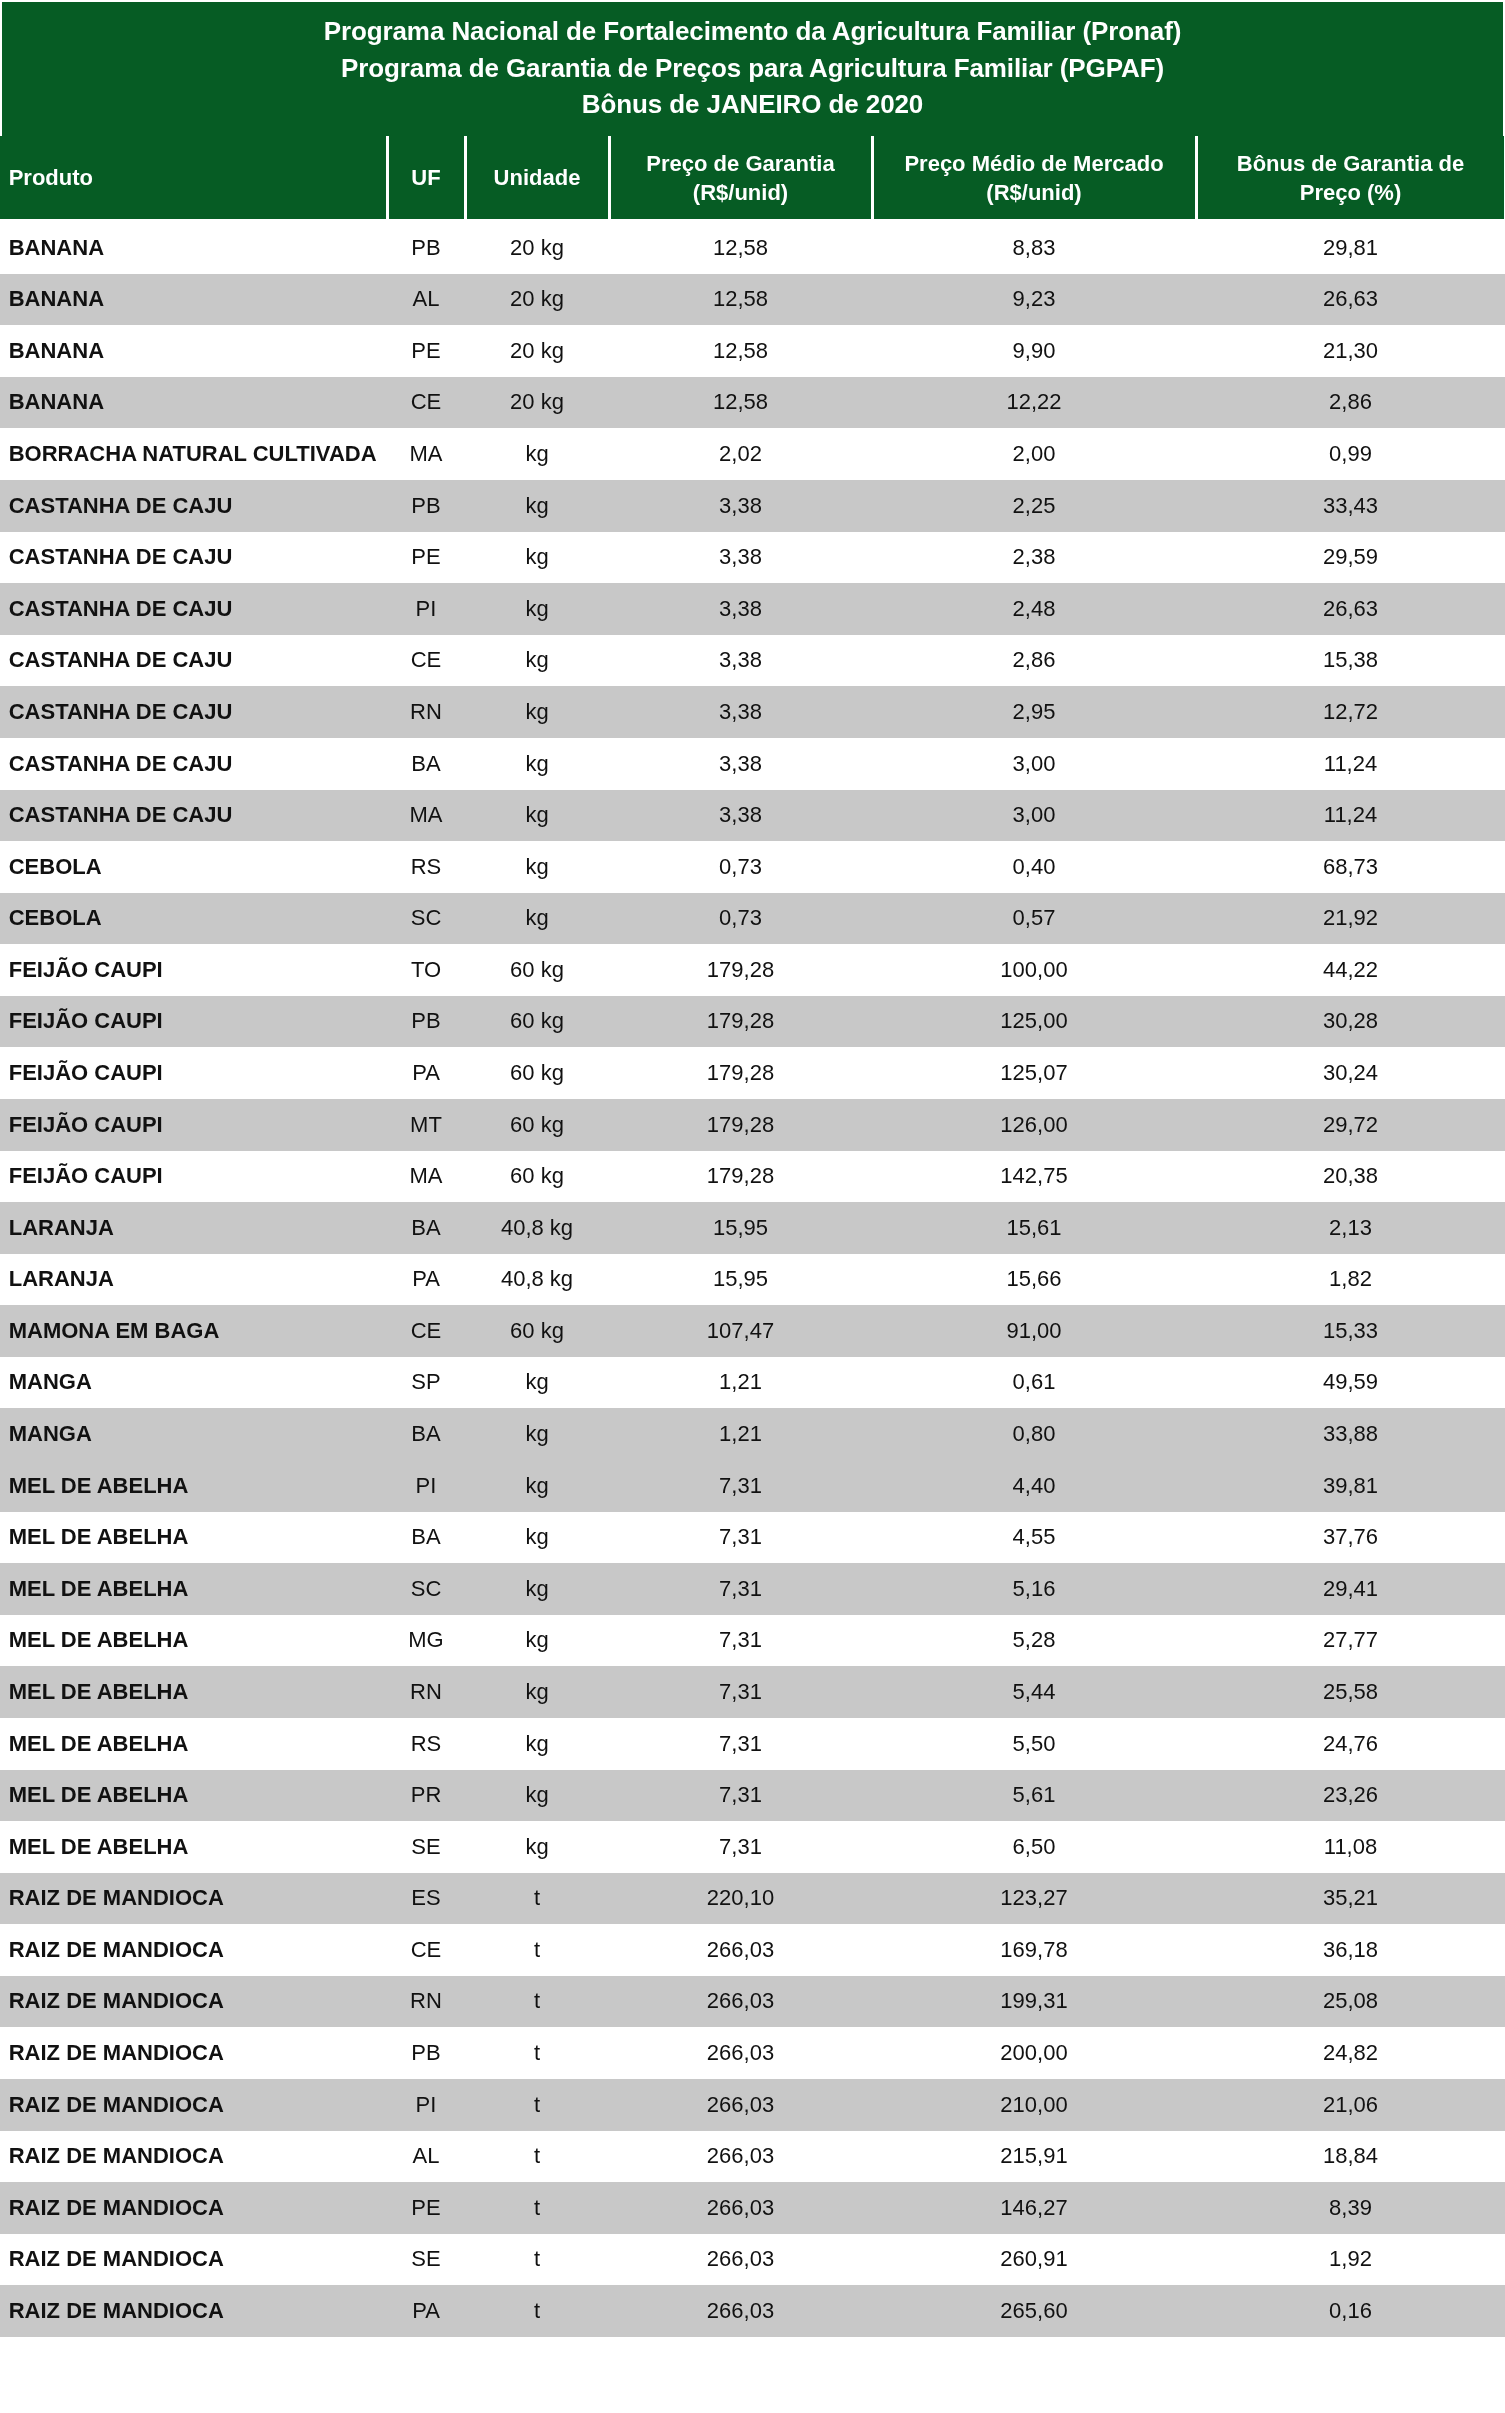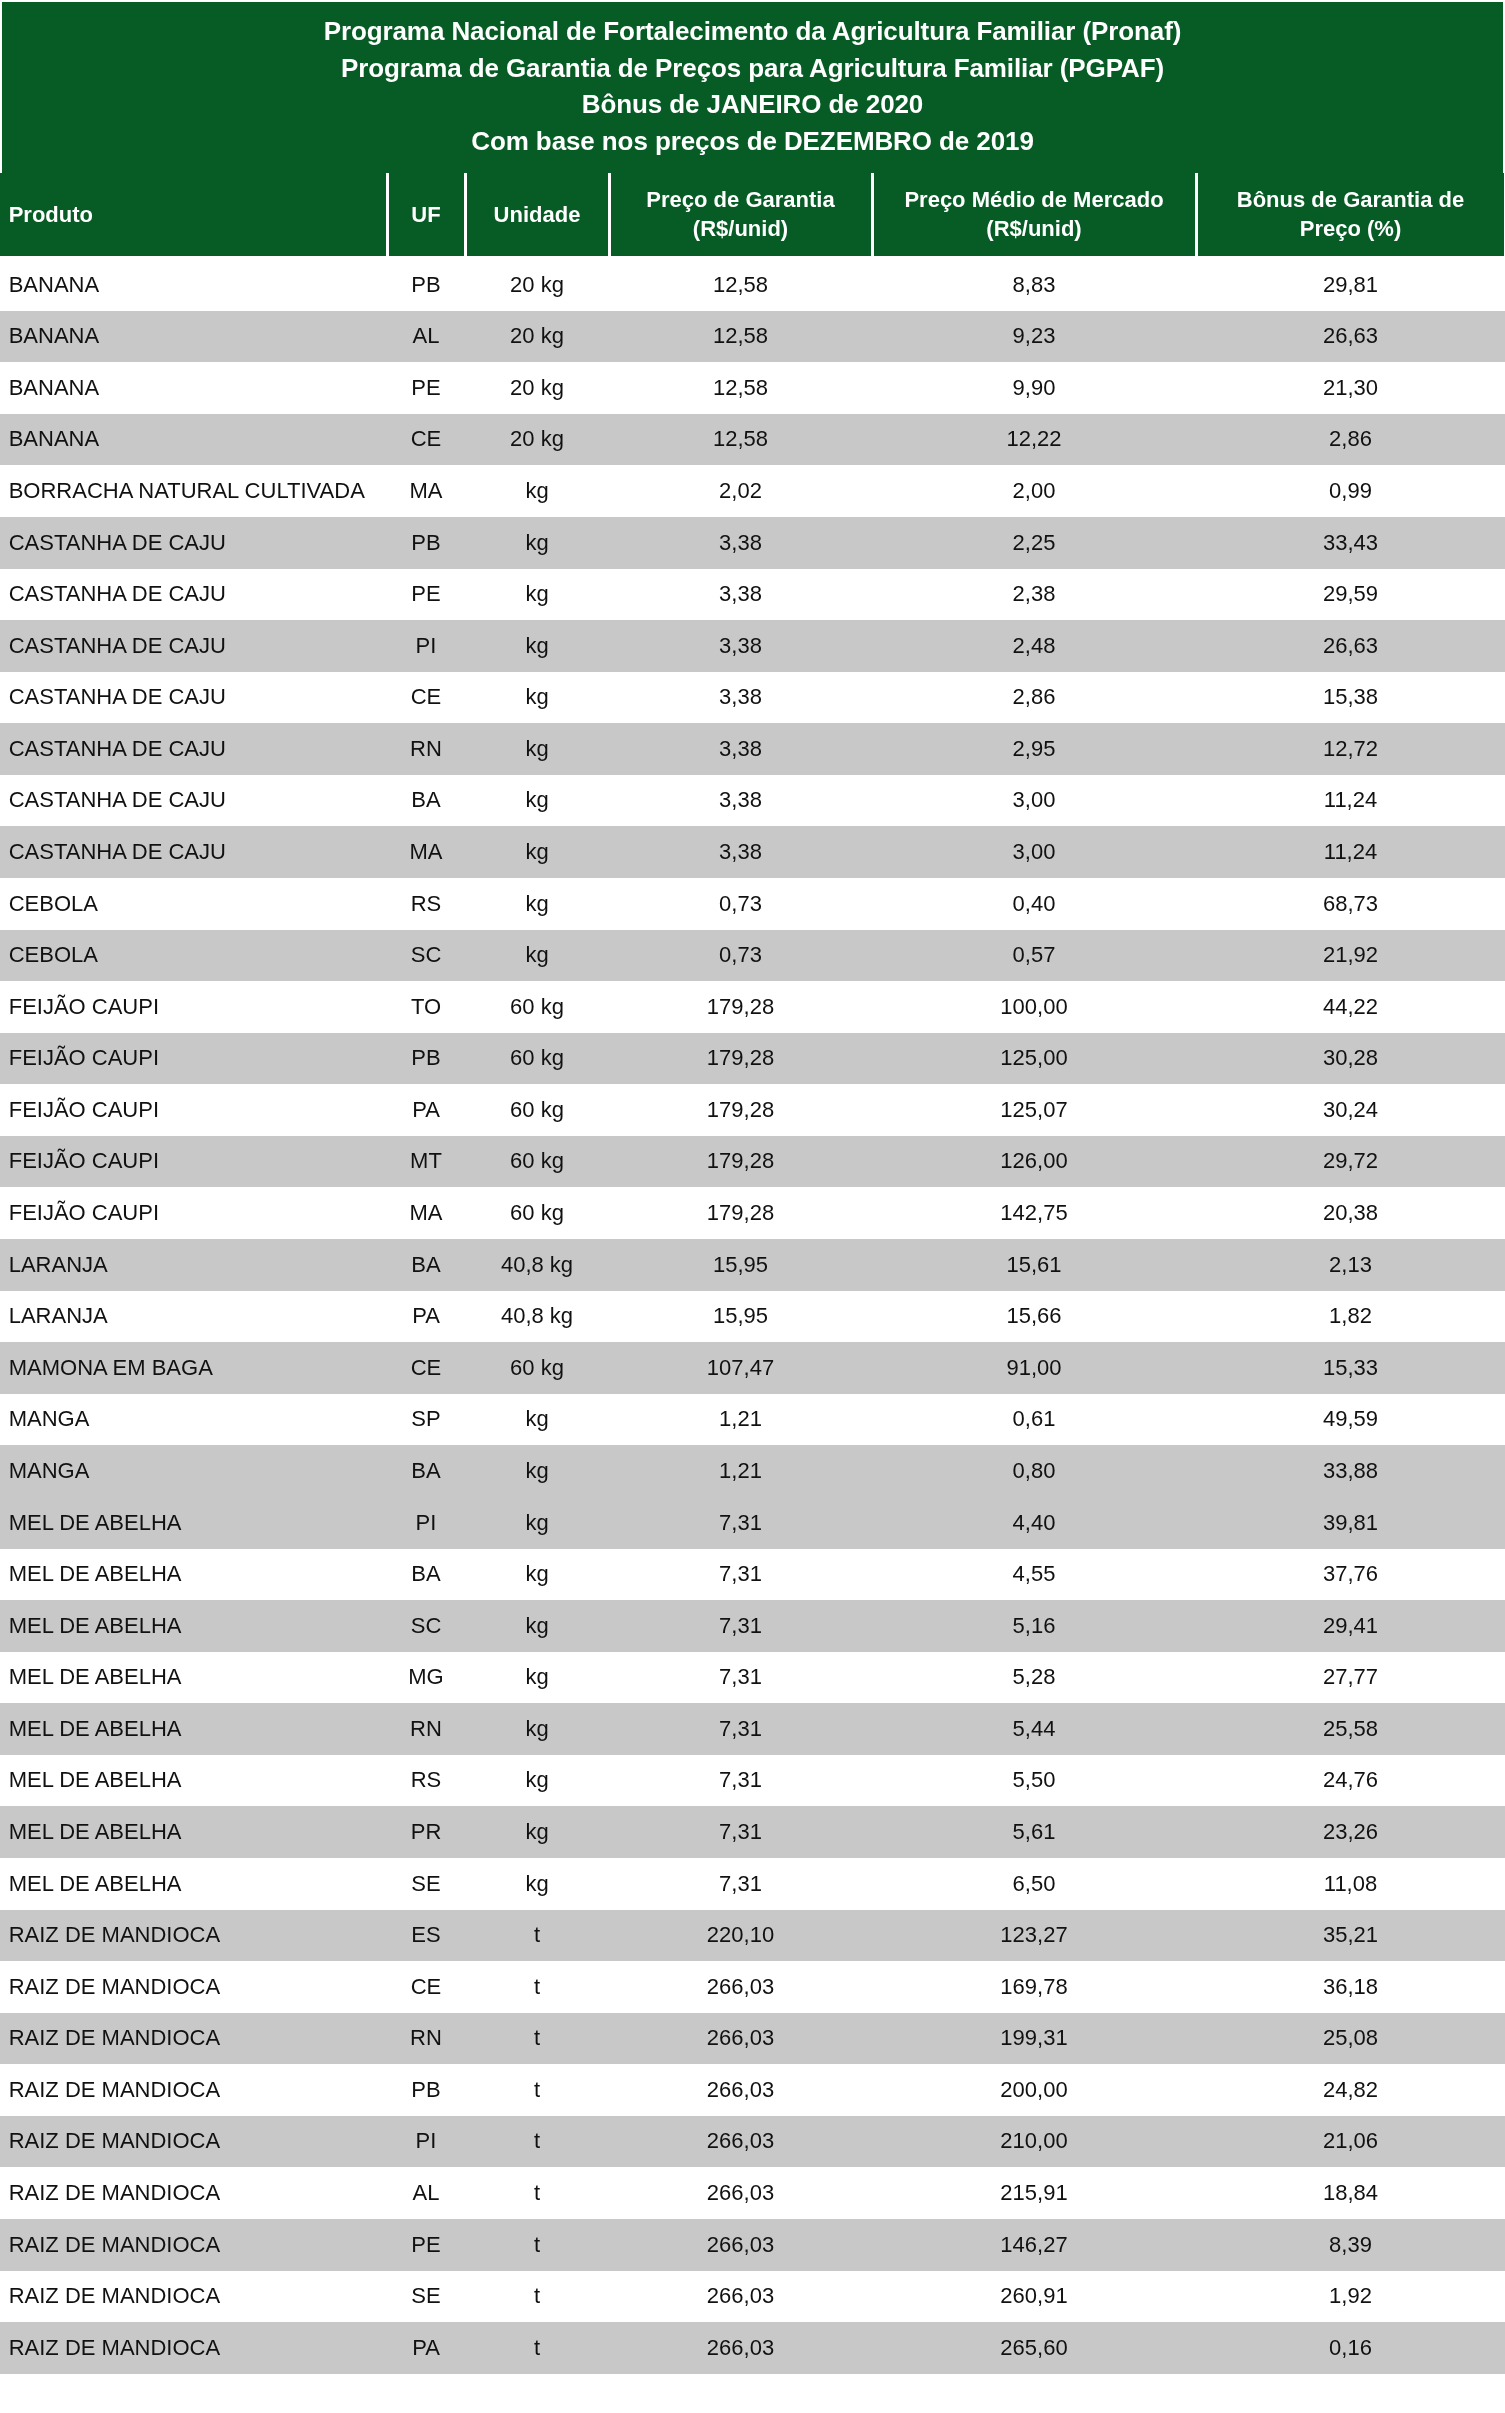--- a/index.html
+++ b/index.html
@@ -51,21 +51,21 @@
   th.col-uf, th.col-unidade, th.col-pg, th.col-pm, th.col-bonus{ text-align:center; }
   th.col-bonus{ border-right:none; }
 
   table.data td{
     font-size:22px;
     color:#111111;
     padding:12.6px 8.7px;
     vertical-align:middle;
     line-height:1.2;
   }
-  td.c-produto{ text-align:left; padding-left:16.4px; }
+  td.c-produto{ text-align:left; padding-left:16.4px;font-weight:bold; }
   td.c-uf, td.c-unidade, td.c-pg, td.c-pm, td.c-bonus{ text-align:center; }
 
   tr.zebra td{ background:#c8c8c8; }
   tr.plain td{ background:#ffffff; }
 
   
   col.w-produto { width:387px;  }
   col.w-uf      { width:78px;  }
   col.w-unidade { width:144px;  }
   col.w-pg      { width:263px;  }
@@ -74,21 +74,20 @@
 </style>
 </head>
 <body>
 
 <div class="sheet">
 
   <div class="title-banner">
     <div class="title-line">Programa Nacional de Fortalecimento da Agricultura Familiar (Pronaf)</div>
     <div class="title-line">Programa de Garantia de Preços para Agricultura Familiar (PGPAF)</div>
     <div class="title-line">Bônus de JANEIRO de 2020</div>
-    <div class="title-line">Com base nos preços de DEZEMBRO de 2019</div>
   </div>
 
   <table class="data">
     <colgroup>
       <col class="w-produto">
         <col class="w-uf">
         <col class="w-unidade">
       <col class="w-pg">
         <col class="w-pm">
         <col class="w-bonus">

